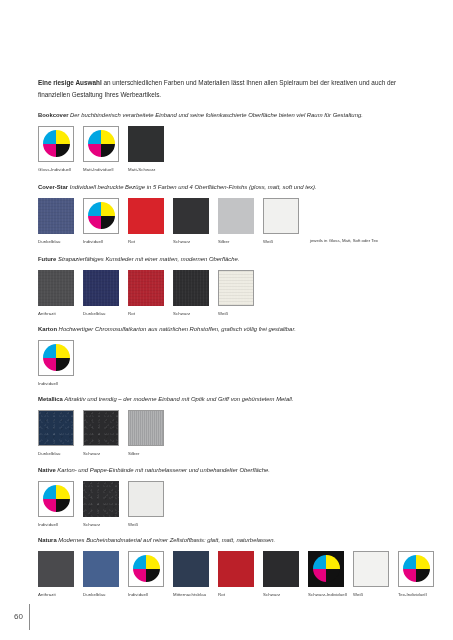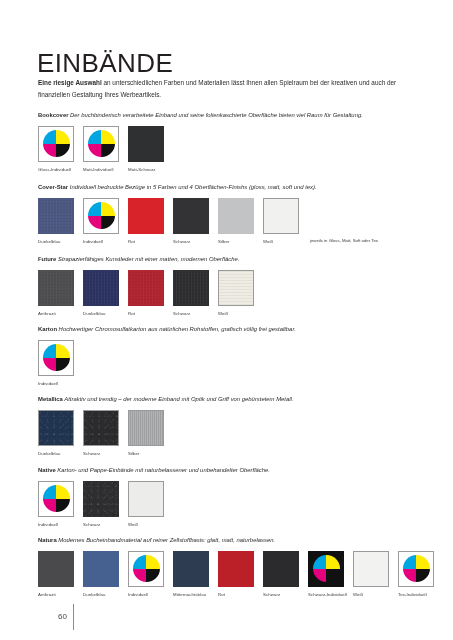--- a/index.html
+++ b/index.html
@@ -167,40 +167,38 @@
   }
 
   
   .footer {
     position: absolute;
     left: 14px;
     bottom: 10px;
     display: flex;
     align-items: center;
     height: 26px;
-    margin-left: 44px;
   }
   .page-num {
     font-size: 8px;
     color: #4a4a4a;
     padding-right: 6px;
     line-height: 1;
   }
   .footer-rule {
     width: 1px;
     height: 26px;
     background: #8c8c8c;
   }
 </style>
 </head>
 <body>
 
 <div class="page">
 
-  <h1 class="title">EINBÄNDE</h1>
 
   <p class="intro">
     <b>Eine riesige Auswahl</b><span> an unterschiedlichen Farben und Materialien lässt Ihnen allen Spielraum bei der kreativen und auch der finanziellen Gestaltung Ihres Werbeartikels.</span>
   </p>
 
   <div id="sections-root">
       <div class="section" style="top: 112px;">
         <div class="sec-head"><span class="nm">Bookcover</span><span class="desc"> Der buchbinderisch verarbeitete Einband und seine folienkaschierte Oberfläche bieten viel Raum für Gestaltung.</span></div>
         <div class="swatch-row">
           <div class="swatch-cell">

